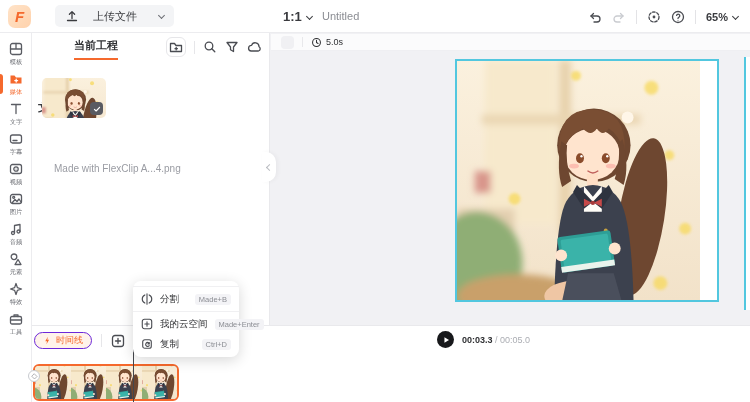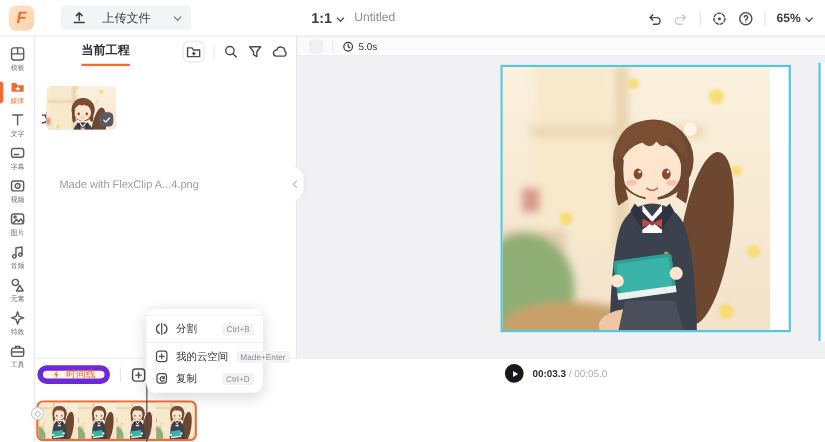--- a/index.html
+++ b/index.html
@@ -80,35 +80,35 @@
   .dur .ic { width:11px; height:11px; }
 
   
   .canvas-sel { left:455px; top:59px; width:264px; height:243px; background:#fff;
            border:2px solid #52C7DF; z-index:1; }
   .canvas-sel svg { width:243px; height:239px; display:block; }
   .right-sliver { left:744px; top:57px; width:6px; height:253px; background:#fff;
            border-left:2px solid #52C7DF; z-index:1; }
 
   
-  .playrow { left:459px; top:331px; display:flex; align-items:center; gap:8px; z-index:6; }
+  .playrow { left:437px; top:331px; display:flex; align-items:center; gap:8px; z-index:6; }
   .playbtn { width:17px; height:17px; border-radius:50%; background:#17181B;
            color:#fff; display:flex; align-items:center; justify-content:center; }
   .playbtn .ic { width:10px; height:10px; }
   .timecode { font-size:9px; font-weight:bold; color:#2F3033; }
   .timecode .total { color:#ABADB3; font-weight:normal; }
 
   
   .bottom { left:32px; top:325px; width:718px; height:77px; background:#fff;
            border-top:1px solid #E9E9EC; z-index:2; }
   .tl-toolbar { position:absolute; left:2px; top:6px; display:flex;
            align-items:center; gap:9px; color:#4A4C52; }
   .mode-pill { display:flex; align-items:center; gap:4px; height:17px;
            padding:0 8px; border-radius:9px; background:#FFF3EA;
-           border:5px solid #6d28d9; color:#F5692D; font-size:9px; }
+           border:1px solid #6d28d9; color:#F5692D; font-size:9px; }
   .mode-pill .ic { width:9px; height:9px; }
   .tl-sep { width:1px; height:13px; background:#E6E6E9; }
   .playhead { left:133px; top:348px; width:1px; height:54px; background:#44464C; z-index:7; }
   .strip { position:absolute; left:1px; top:38px; width:146px; height:37px;
            border:2px solid #F5692D; border-radius:6px; overflow:hidden;
            display:flex; background:#ddd; cursor:pointer; }
   .strip svg { width:25%; height:100%; display:block; }
   .trans-badge { left:28px; top:370px; width:12px; height:12px; border-radius:50%;
            background:#fff; border:1px solid #C9CBD0; z-index:8; display:flex;
            align-items:center; justify-content:center; color:#8B8D93; }
@@ -526,21 +526,21 @@
   </div>
 </div>
 
 <div class="abs menu">
   <div class="mdiv"></div>
   <div class="mi">
     <svg class="ic">
         <use href="#i-split"></use>
       </svg>
     <span class="lbl">分割</span>
-    <span class="hot">Ctrl+B</span>
+    <span class="hot">Made+B</span>
   </div>
   <div class="mdiv"></div>
   <div class="mi">
     <svg class="ic">
         <use href="#i-plus-sq"></use>
       </svg>
     <span class="lbl">我的云空间</span>
     <span class="hot">Made+Enter</span>
   </div>
   <div class="mi">

